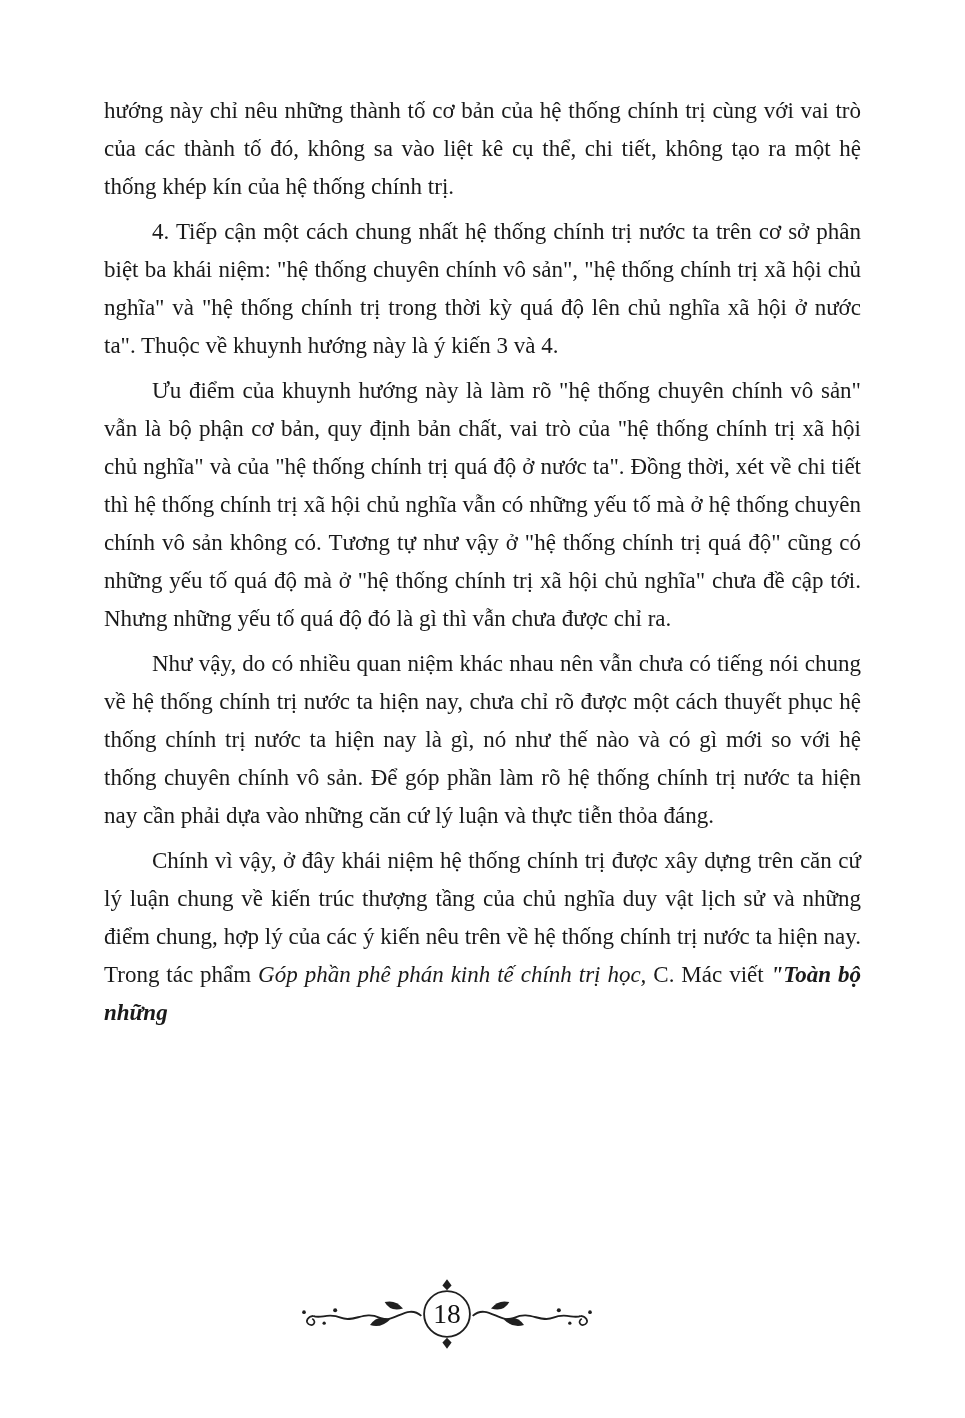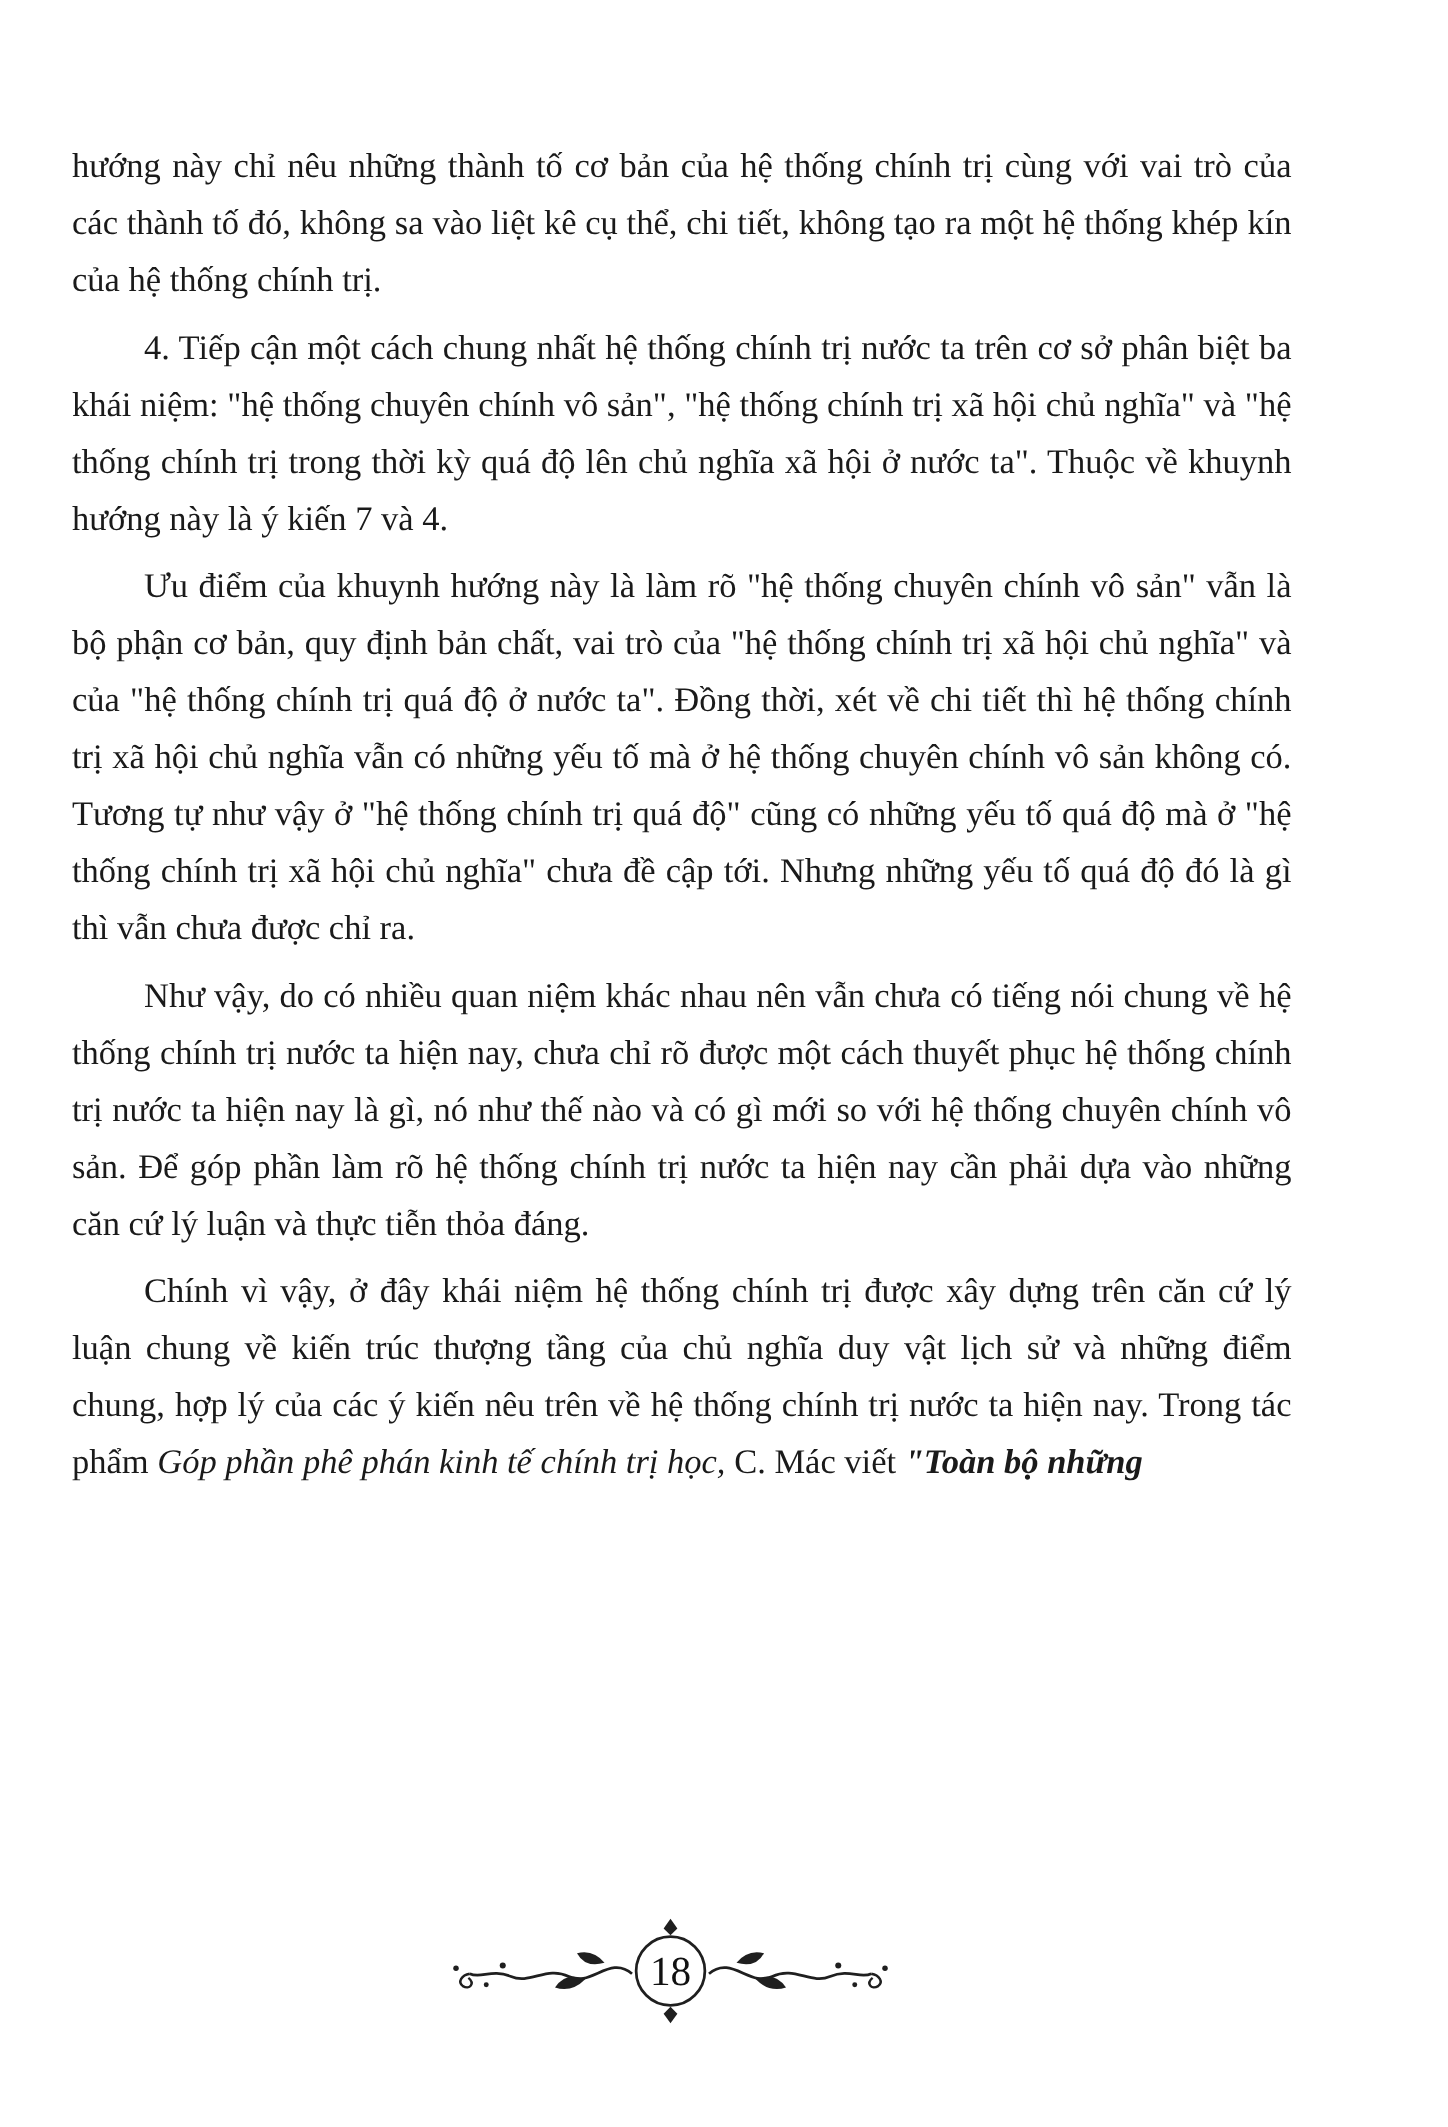--- a/index.html
+++ b/index.html
@@ -11,21 +11,21 @@
     color: #1a1a1a;
     font-family: "Liberation Serif", serif;
     position: relative;
     overflow: hidden;
   }
   .page {
     position: absolute;
     top: 0; left: 0;
     width: 965px;
     height: 1418px;
-    padding: 92px 104px 0 48px;
+    padding: 92px 104px 0 104px;
   }
   p.para {
     margin: 0 0 7px 0;
     font-size: 23px;
     line-height: 38px;
     text-align: justify;
     text-indent: 48px;
   }
   p.para.no-indent { text-indent: 0; }
   .work-title { }
@@ -48,21 +48,21 @@
   }
 </style>
 </head>
 <body>
 
 <div class="page">
 
   <p class="para no-indent">hướng này chỉ nêu những thành tố cơ bản của hệ thống chính trị cùng với vai trò của các thành tố đó, không sa vào liệt kê cụ thể, chi tiết, không tạo ra một hệ thống khép kín của hệ thống chính trị.</p>
 
 
-  <p class="para">4. Tiếp cận một cách chung nhất hệ thống chính trị nước ta trên cơ sở phân biệt ba khái niệm: "hệ thống chuyên chính vô sản", "hệ thống chính trị xã hội chủ nghĩa" và "hệ thống chính trị trong thời kỳ quá độ lên chủ nghĩa xã hội ở nước ta". Thuộc về khuynh hướng này là ý kiến 7 và 4.</p>
+  <p class="para">4. Tiếp cận một cách chung nhất hệ thống chính trị nước ta trên cơ sở phân biệt ba khái niệm: "hệ thống chuyên chính vô sản", "hệ thống chính trị xã hội chủ nghĩa" và "hệ thống chính trị trong thời kỳ quá độ lên chủ nghĩa xã hội ở nước ta". Thuộc về khuynh hướng này là ý kiến 3 và 4.</p>
 
   <p class="para">Ưu điểm của khuynh hướng này là làm rõ "hệ thống chuyên chính vô sản" vẫn là bộ phận cơ bản, quy định bản chất, vai trò của "hệ thống chính trị xã hội chủ nghĩa" và của "hệ thống chính trị quá độ ở nước ta". Đồng thời, xét về chi tiết thì hệ thống chính trị xã hội chủ nghĩa vẫn có những yếu tố mà ở hệ thống chuyên chính vô sản không có. Tương tự như vậy ở "hệ thống chính trị quá độ" cũng có những yếu tố quá độ mà ở "hệ thống chính trị xã hội chủ nghĩa" chưa đề cập tới. Nhưng những yếu tố quá độ đó là gì thì vẫn chưa được chỉ ra.</p>
 
   <p class="para">Như vậy, do có nhiều quan niệm khác nhau nên vẫn chưa có tiếng nói chung về hệ thống chính trị nước ta hiện nay, chưa chỉ rõ được một cách thuyết phục hệ thống chính trị nước ta hiện nay là gì, nó như thế nào và có gì mới so với hệ thống chuyên chính vô sản. Để góp phần làm rõ hệ thống chính trị nước ta hiện nay cần phải dựa vào những căn cứ lý luận và thực tiễn thỏa đáng.</p>
 
   <p class="para"><span>Chính vì vậy, ở đây khái niệm hệ thống chính trị được xây dựng trên căn cứ lý luận chung về kiến trúc thượng tầng của chủ nghĩa duy vật lịch sử và những điểm chung, hợp lý của các ý kiến nêu trên về hệ thống chính trị nước ta hiện nay. Trong tác phẩm </span><em class="work-title">Góp phần phê phán kinh tế chính trị học,</em><span> C. Mác viết </span><span class="quote-bi">"Toàn bộ những</span></p>
 
   <div class="footer">
     <svg class="ornament" viewBox="0 0 360 84" xmlns="http://www.w3.org/2000/svg" aria-hidden="true">
       <defs>

